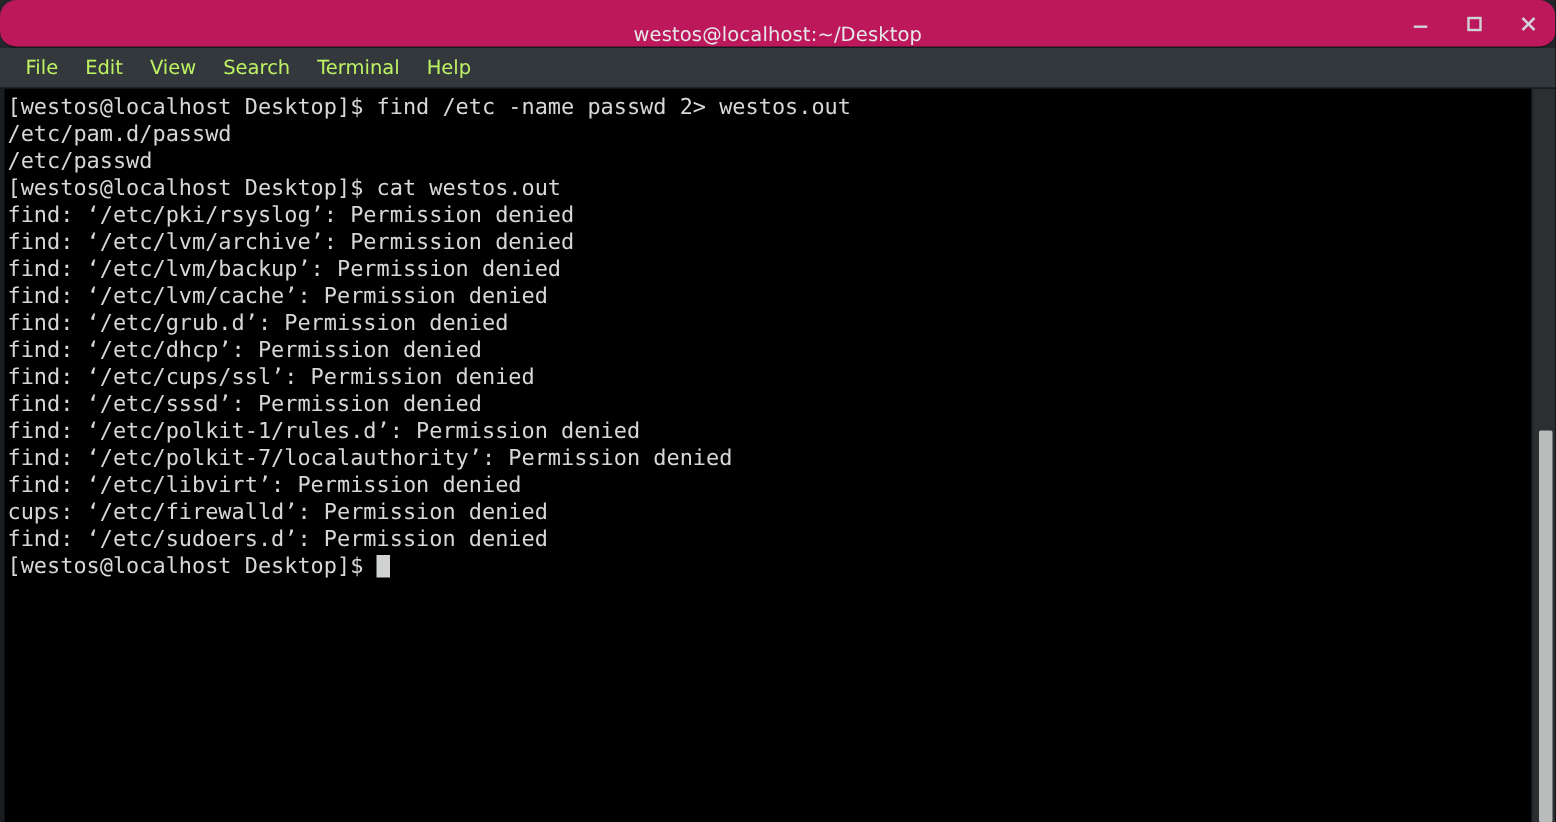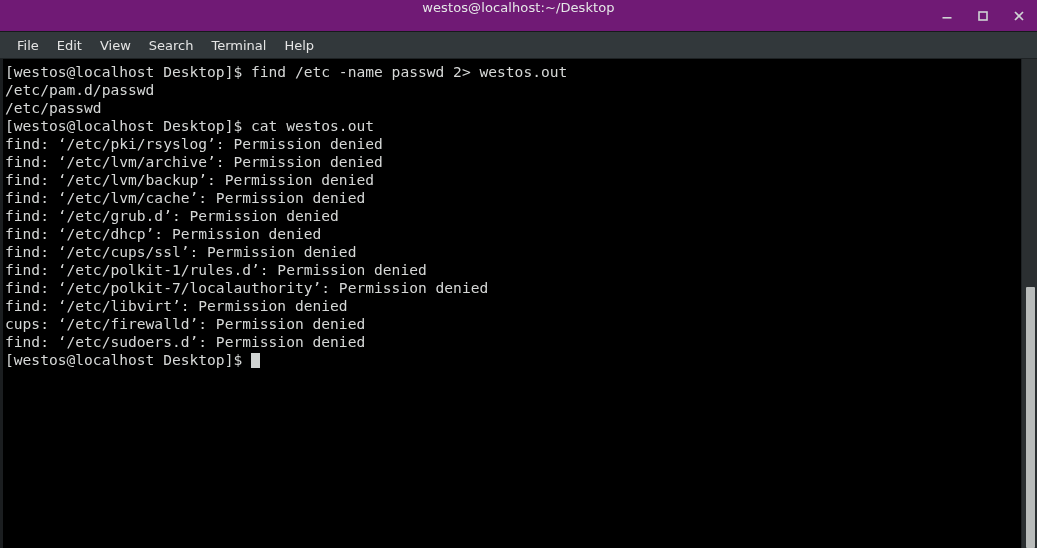--- a/index.html
+++ b/index.html
@@ -18,26 +18,27 @@
     background: #232729;
     display: flex;
     flex-direction: column;
   }
 
   
   #titlebar {
     position: relative;
     height: 32px;
     flex: 0 0 32px;
-    background: #701a75;
+    background: #be185d;
     border-bottom: 1px solid #16191b;
     display: flex;
-    align-items: flex-start;
+    align-items: flex-end;
     justify-content: center;
     box-sizing: border-box;
+    border-radius: 11px;
   }
   #title-text {
     font-family: "DejaVu Sans", sans-serif;
     font-size: 13px;
     color: #e6e8e8;
     letter-spacing: 0.1px;
     white-space: nowrap;
     user-select: none;
   }
   #window-controls {
@@ -66,21 +67,21 @@
     background: #32383b;
     border-bottom: 1px solid #1e2224;
     display: flex;
     align-items: center;
     padding-left: 8px;
     box-sizing: border-box;
   }
   .menu-item {
     font-family: "DejaVu Sans", sans-serif;
     font-size: 13px;
-    color: #e5e5e5;
+    color: #bef264;
     padding: 3px 9px;
     white-space: nowrap;
     user-select: none;
   }
 
   
   #term-wrap {
     position: relative;
     flex: 1 1 auto;
     display: flex;
@@ -172,20 +173,21 @@
       <div class="line">/etc/pam.d/passwd</div>
       <div class="line">/etc/passwd</div>
       <div class="line">[westos@localhost Desktop]$ cat westos.out</div>
       <div class="line">find: ‘/etc/pki/rsyslog’: Permission denied</div>
       <div class="line">find: ‘/etc/lvm/archive’: Permission denied</div>
       <div class="line">find: ‘/etc/lvm/backup’: Permission denied</div>
       <div class="line">find: ‘/etc/lvm/cache’: Permission denied</div>
       <div class="line">find: ‘/etc/grub.d’: Permission denied</div>
       <div class="line">find: ‘/etc/dhcp’: Permission denied</div>
       <div class="line">find: ‘/etc/cups/ssl’: Permission denied</div>
+      <div class="line">find: ‘/etc/sssd’: Permission denied</div>
       <div class="line">find: ‘/etc/polkit-1/rules.d’: Permission denied</div>
       <div class="line">find: ‘/etc/polkit-7/localauthority’: Permission denied</div>
       <div class="line">find: ‘/etc/libvirt’: Permission denied</div>
       <div class="line">cups: ‘/etc/firewalld’: Permission denied</div>
       <div class="line">find: ‘/etc/sudoers.d’: Permission denied</div>
       <div class="line"><span>[westos@localhost Desktop]$ </span><span class="cursor"></span></div>
     </div>
     <div id="scrollbar">
       <div id="scroll-thumb"></div>
     </div>

